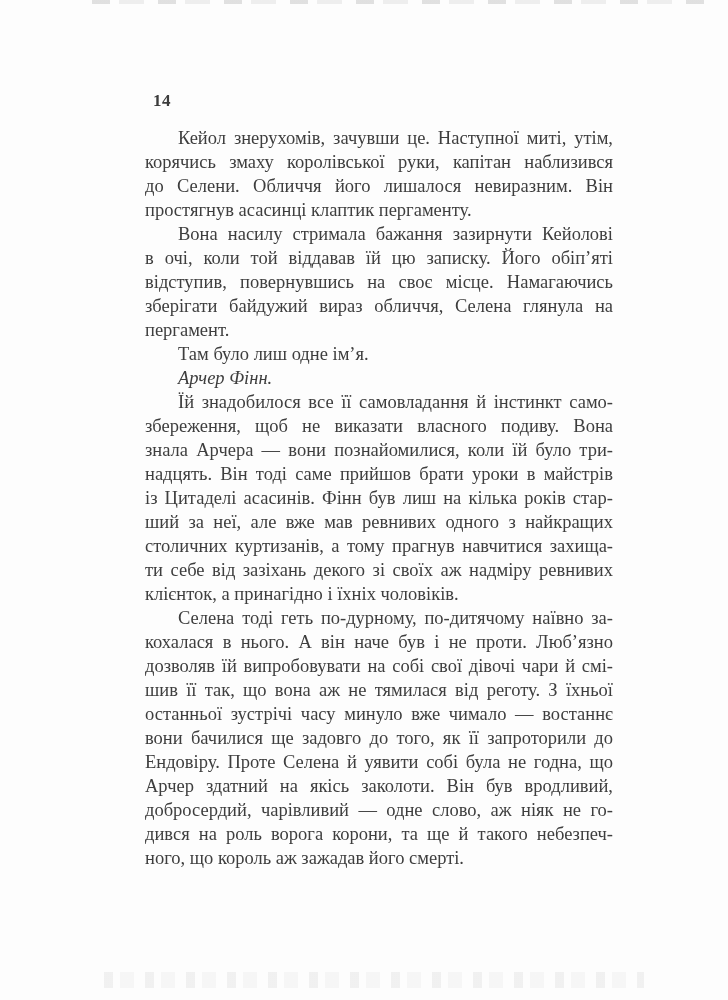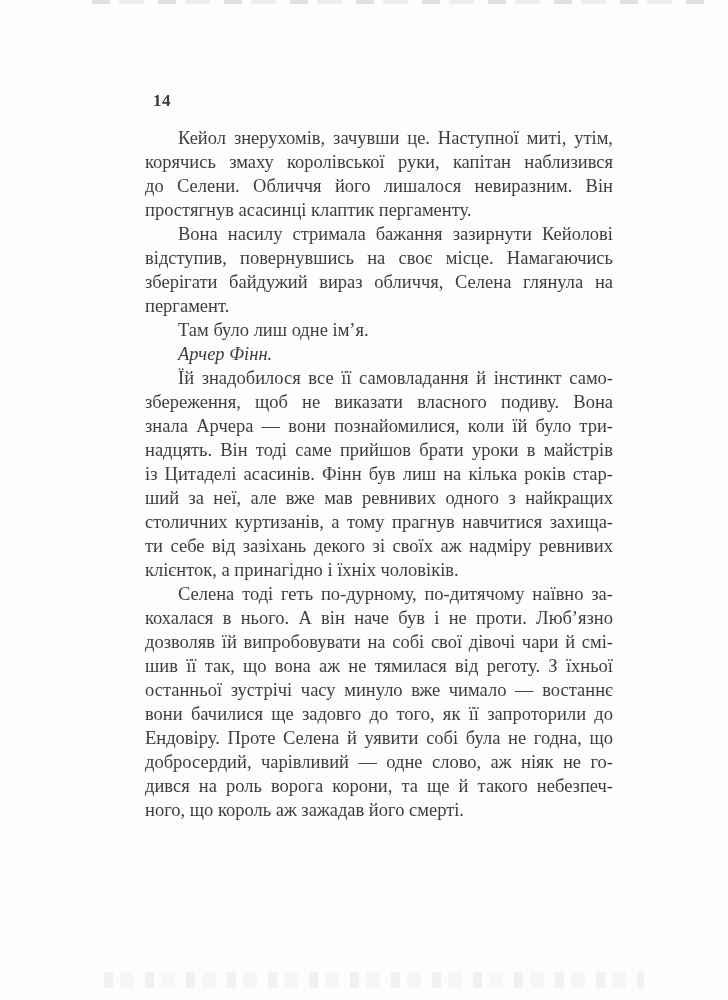--- a/index.html
+++ b/index.html
@@ -92,20 +92,21 @@
   <div class="page-number">14</div>
   <div class="body-text">
       <div class="paragraph">
         <div class="line first just">Кейол знерухомів, зачувши це. Наступної миті, утім,</div>
         <div class="line just">корячись змаху королівської руки, капітан наблизився</div>
         <div class="line just">до Селени. Обличчя його лишалося невиразним. Він</div>
         <div class="line">простягнув асасинці клаптик пергаменту.</div>
       </div>
       <div class="paragraph">
         <div class="line first just">Вона насилу стримала бажання зазирнути Кейолові</div>
+        <div class="line just">в очі, коли той віддавав їй цю записку. Його обіп’яті</div>
         <div class="line just">відступив, повернувшись на своє місце. Намагаючись</div>
         <div class="line just">зберігати байдужий вираз обличчя, Селена глянула на</div>
         <div class="line">пергамент.</div>
       </div>
       <div class="paragraph">
         <div class="line first">Там було лиш одне ім’я.</div>
       </div>
       <div class="paragraph italic">
         <div class="line first">Арчер Фінн.</div>
       </div>
@@ -121,19 +122,20 @@
         <div class="line">клієнток, а принагідно і їхніх чоловіків.</div>
       </div>
       <div class="paragraph">
         <div class="line first just">Селена тоді геть по-дурному, по-дитячому наївно за-</div>
         <div class="line just">кохалася в нього. А він наче був і не проти. Люб’язно</div>
         <div class="line just">дозволяв їй випробовувати на собі свої дівочі чари й смі-</div>
         <div class="line just">шив її так, що вона аж не тямилася від реготу. З їхньої</div>
         <div class="line just">останньої зустрічі часу минуло вже чимало — востаннє</div>
         <div class="line just">вони бачилися ще задовго до того, як її запроторили до</div>
         <div class="line just">Ендовіру. Проте Селена й уявити собі була не годна, що</div>
+        <div class="line just">Арчер здатний на якісь заколоти. Він був вродливий,</div>
         <div class="line just">добросердий, чарівливий — одне слово, аж ніяк не го-</div>
         <div class="line just">дився на роль ворога корони, та ще й такого небезпеч-</div>
         <div class="line">ного, що король аж зажадав його смерті.</div>
       </div>
     </div>
   <div class="scan-artifact scan-artifact-bottom"></div>
 </div>
 
 </body></html>

